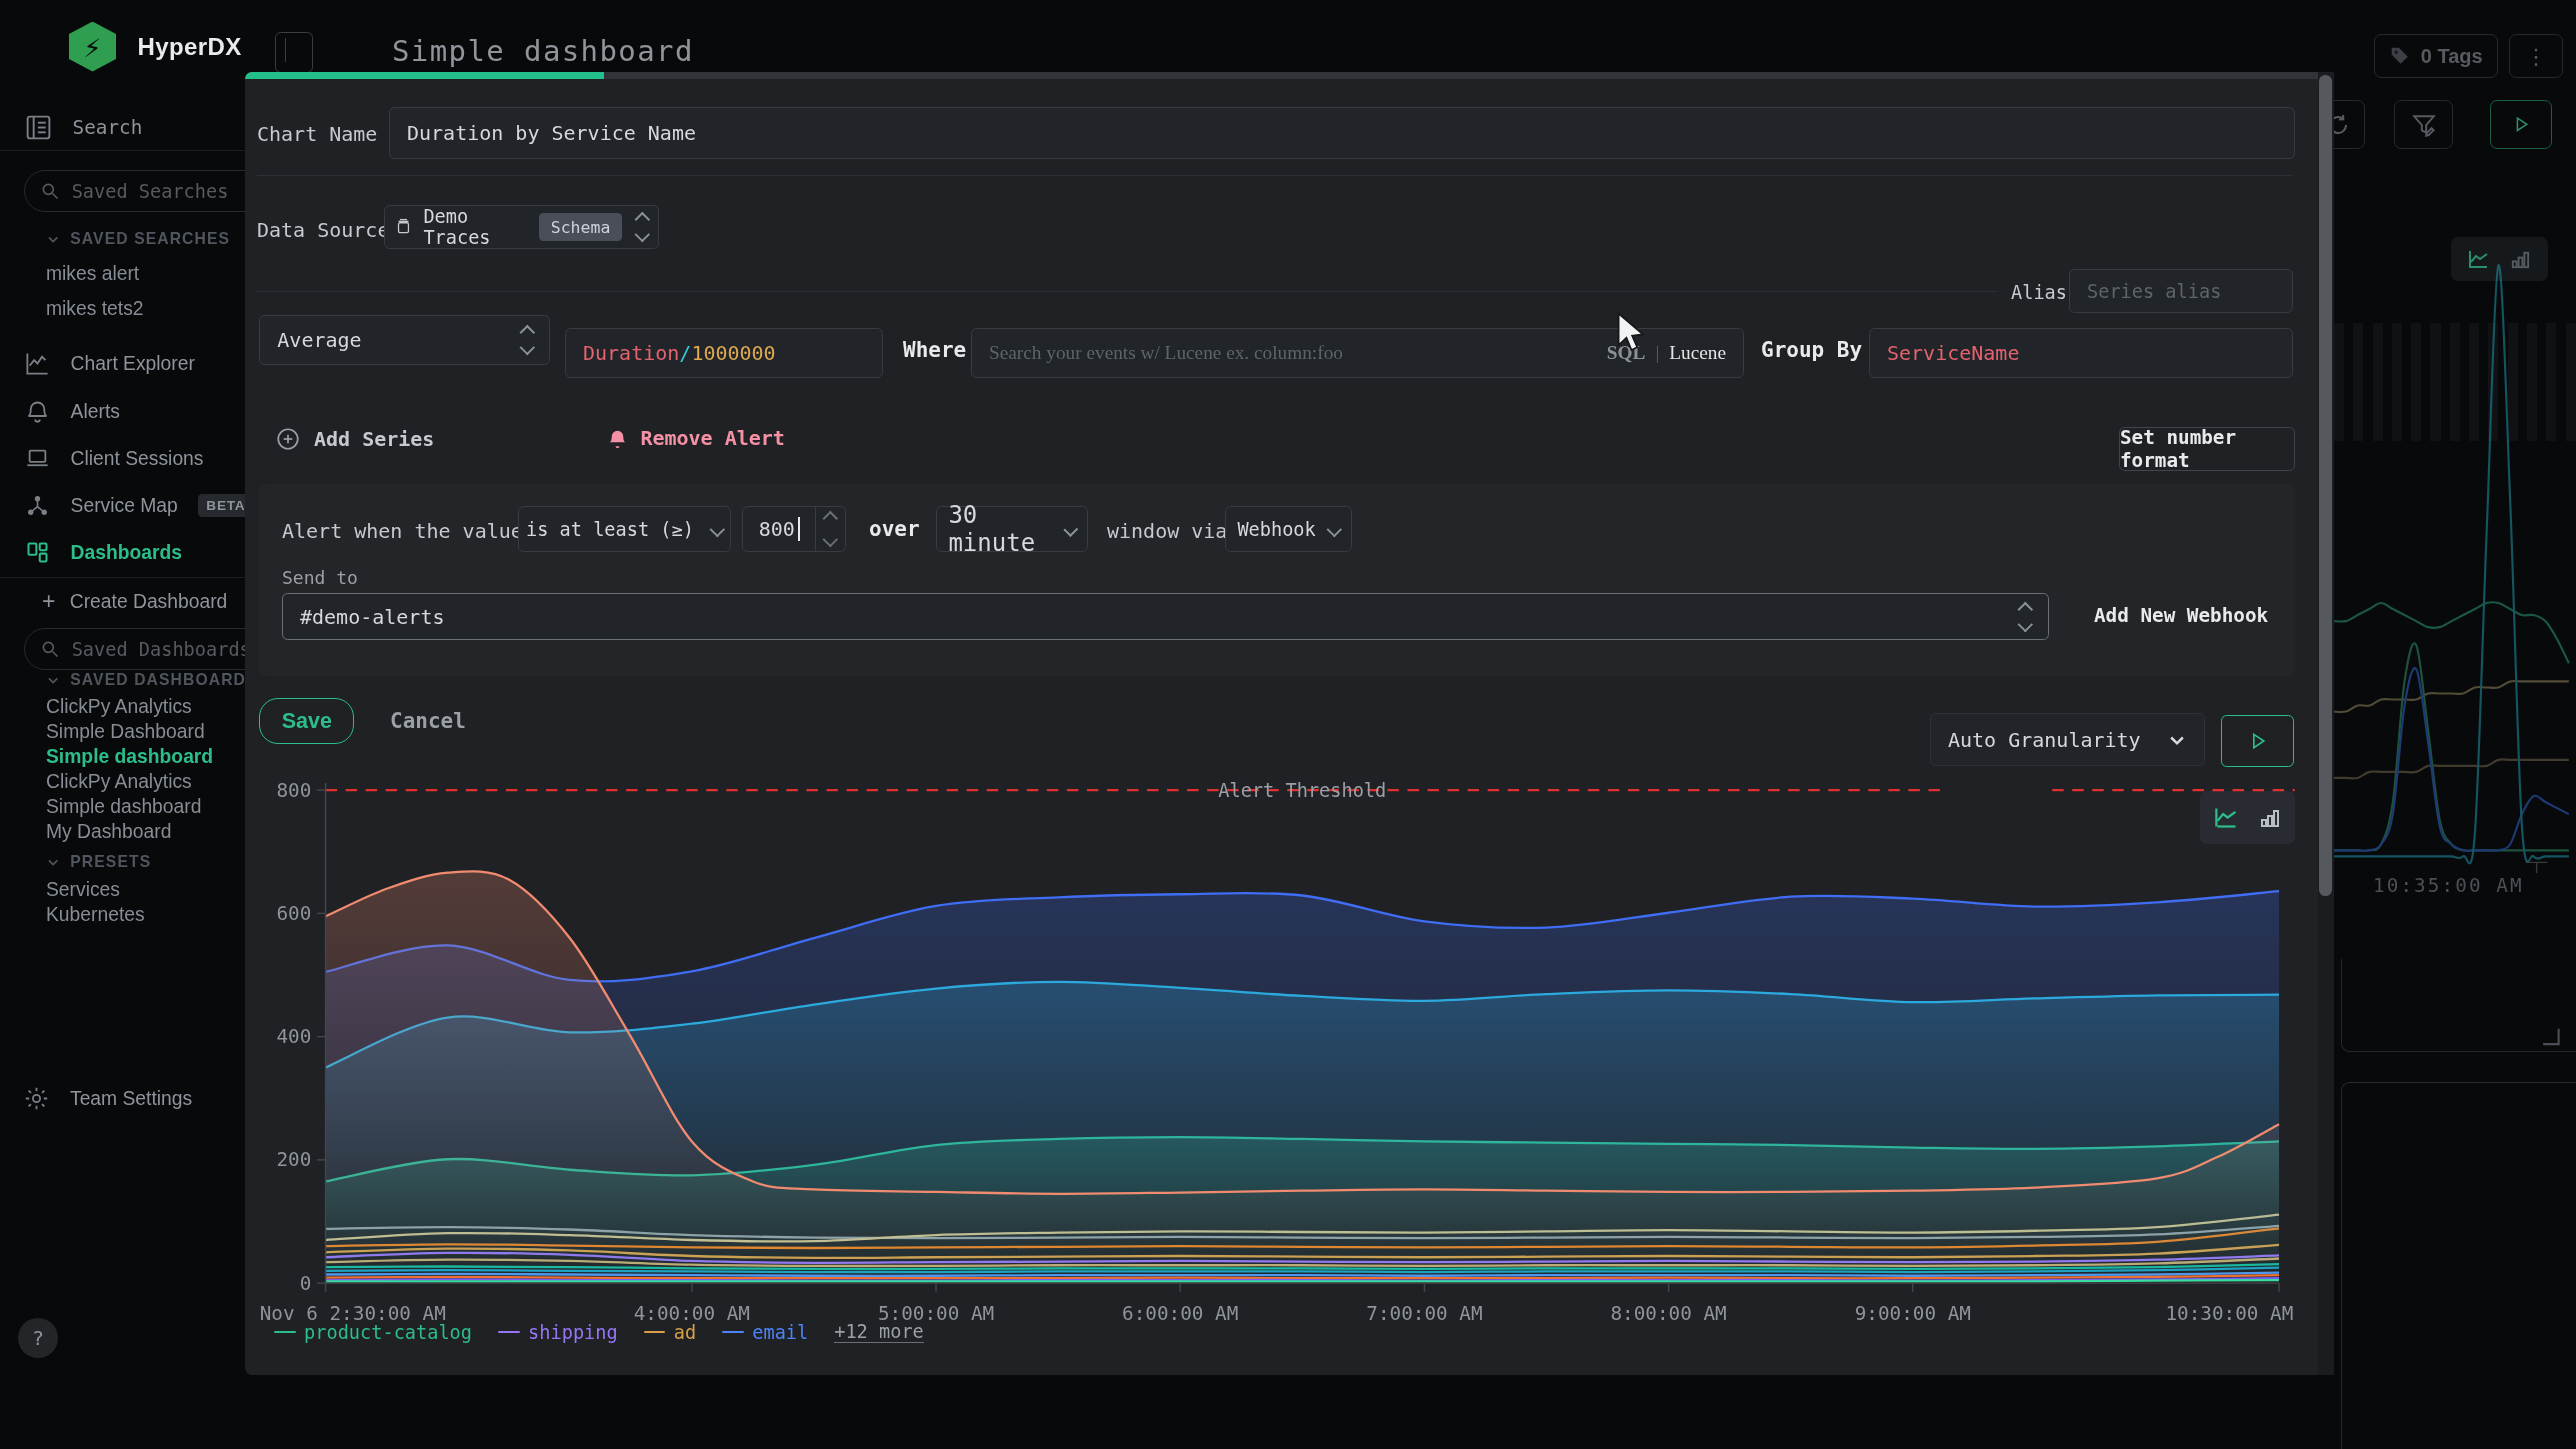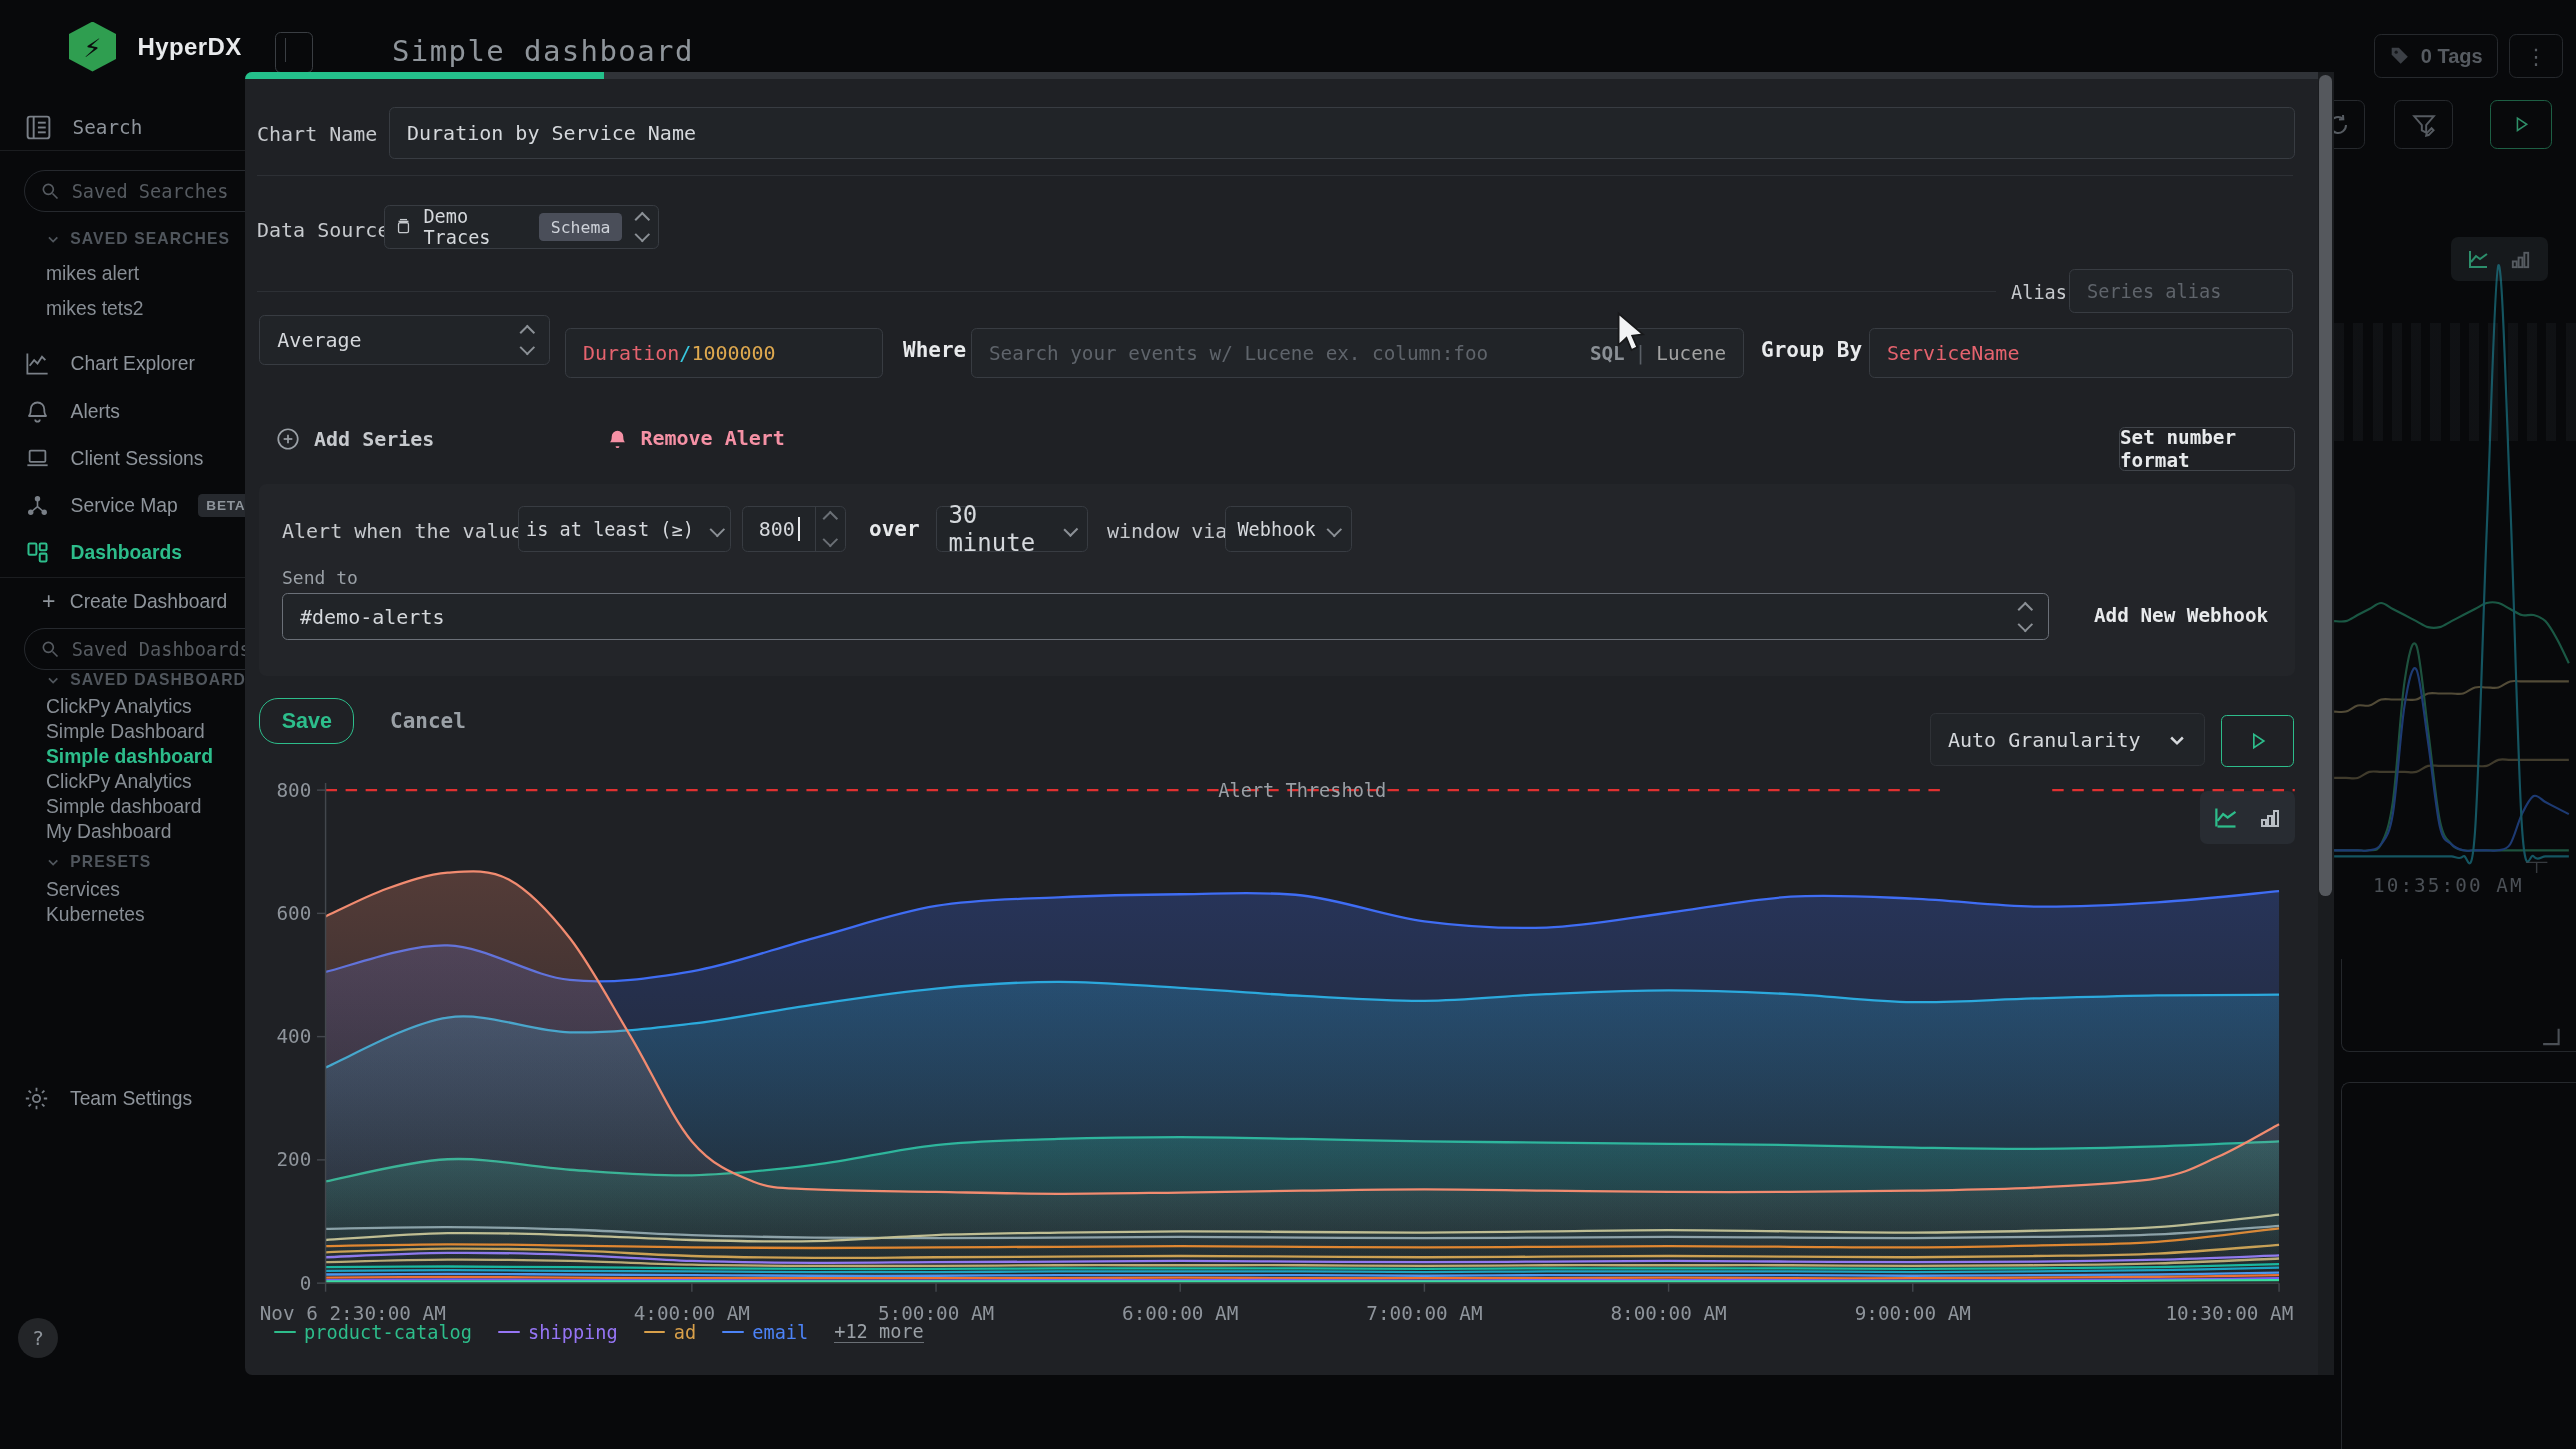--- a/index.html
+++ b/index.html
@@ -288,26 +288,26 @@
         <i class="cu"></i>
         <i class="cd"></i>
       </span>
   </div>
   <div class="input abs" style="left:320px;top:256px;width:318px;height:50px;">
     <span style="color: rgb(229, 99, 110);">Duration</span>
       <span style="color: rgb(56, 201, 224);">/</span>
       <span style="color: rgb(223, 169, 79);">1000000</span>
   </div>
   <div class="lbl-b abs" style="left:658px;top:266px;">Where</div>
-  <div class="input abs" style="left:726px;top:256px;width:773px;height:50px;">
+  <div class="input abs" style="left:726px;top:256px;width:773px;height:50px;font-family:Liberation Serif, serif;">
     <span class="placeholder" style="font-size:19.3px;">Search your events w/ Lucene ex. column:foo</span>
     <span style="margin-left:auto;display:flex;gap:10px;align-items:center;font-size:19.3px;">
       <span style="color:#8b9096;font-weight:bold;">SQL</span>
       <span style="color:#5a5f66;">|</span>
-      <span style="color: #a3a3a3;">Lucene</span>
+      <span style="color: #e5e5e5;">Lucene</span>
     </span>
   </div>
   <div class="lbl-b abs" style="left:1516px;top:266px;">Group By</div>
   <div class="input abs" style="left:1624px;top:256px;width:424px;height:50px;">
     <span style="color: rgb(229, 99, 110);">ServiceName</span>
   </div>
 
   <div class="abs" style="left:30px;top:354px;display:flex;align-items:center;gap:13px;color:#c6c9cd;font-size:20px;font-weight:bold;">
     <svg width="26" height="26" viewBox="0 0 24 24" fill="none" stroke="#9aa0a6" stroke-width="1.6">
         <circle cx="12" cy="12" r="9"></circle>

